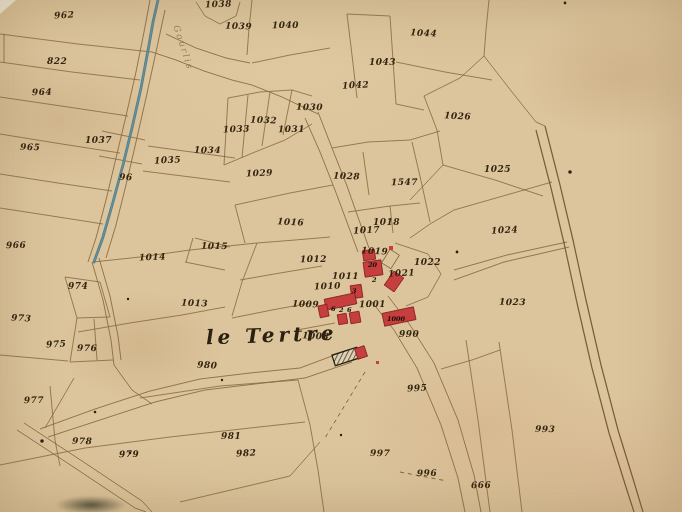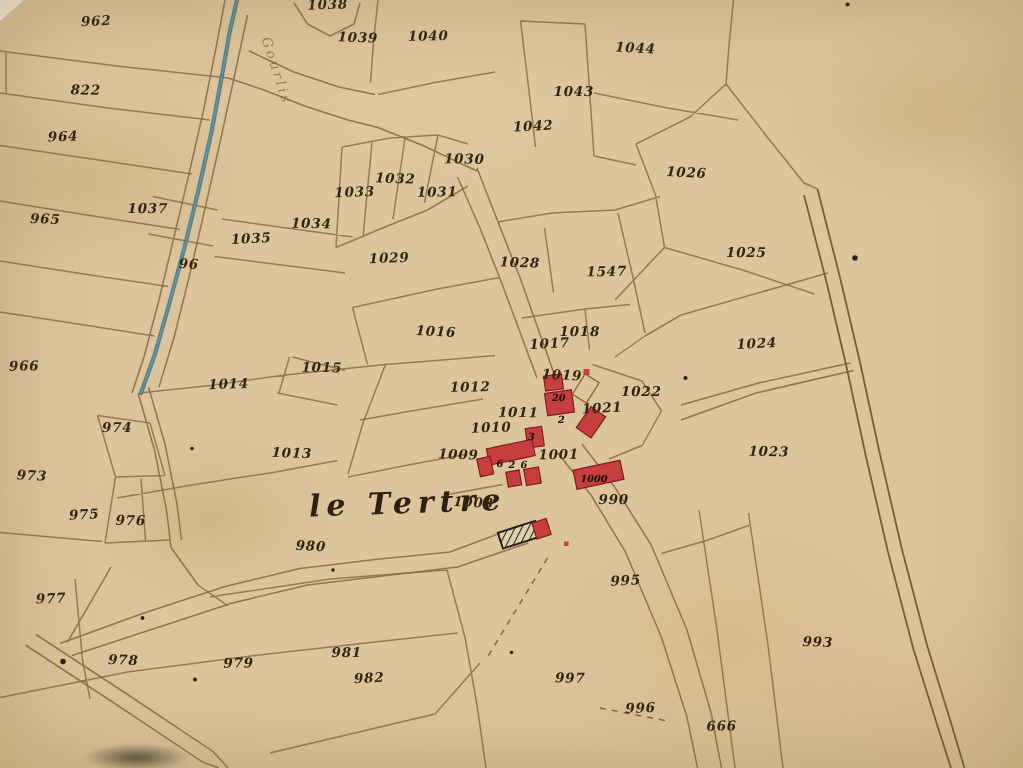--- a/index.html
+++ b/index.html
@@ -192,21 +192,21 @@
       <span class="plabel" style="left: 370px; top: 449px; transform: rotate(1deg);">997</span>
       <span class="plabel" style="left: 417px; top: 469px; transform: rotate(-2deg);">996</span>
       <span class="plabel" style="left: 535px; top: 425px; transform: rotate(2deg);">993</span>
       <span class="plabel" style="left: 471px; top: 481px; transform: rotate(-1deg);">666</span>
       <span class="plabel" style="left: 11px; top: 314px; transform: rotate(3deg);">973</span>
       <span class="plabel" style="left: 68px; top: 282px; transform: rotate(0deg);">974</span>
       <span class="plabel" style="left: 46px; top: 340px; transform: rotate(-3deg);">975</span>
       <span class="plabel" style="left: 77px; top: 344px; transform: rotate(1deg);">976</span>
       <span class="plabel" style="left: 24px; top: 396px; transform: rotate(-2deg);">977</span>
       <span class="plabel" style="left: 72px; top: 437px; transform: rotate(2deg);">978</span>
-      <span class="plabel" style="left: 119px; top: 439px; transform: rotate(-1deg); margin-left: 30px;">979</span>
+      <span class="plabel" style="left: 119px; top: 450px; transform: rotate(-1deg);">979</span>
       <span class="plabel" style="left: 197px; top: 361px; transform: rotate(3deg);">980</span>
       <span class="plabel" style="left: 221px; top: 403px; transform: rotate(0deg); margin-top: 29px;">981</span>
       <span class="plabel" style="left: 236px; top: 449px; transform: rotate(-3deg);">982</span>
       <span class="blabel" style="left: 368px; top: 262px;">20</span>
       <span class="blabel" style="left: 372px; top: 277px;">2</span>
       <span class="blabel" style="left: 352px; top: 288px;">3</span>
       <span class="blabel" style="left: 331px; top: 306px;">6</span>
       <span class="blabel" style="left: 339px; top: 307px;">2</span>
       <span class="blabel" style="left: 347px; top: 307px;">6</span>
       <span class="blabel" style="left: 387px; top: 316px;">1000</span>

